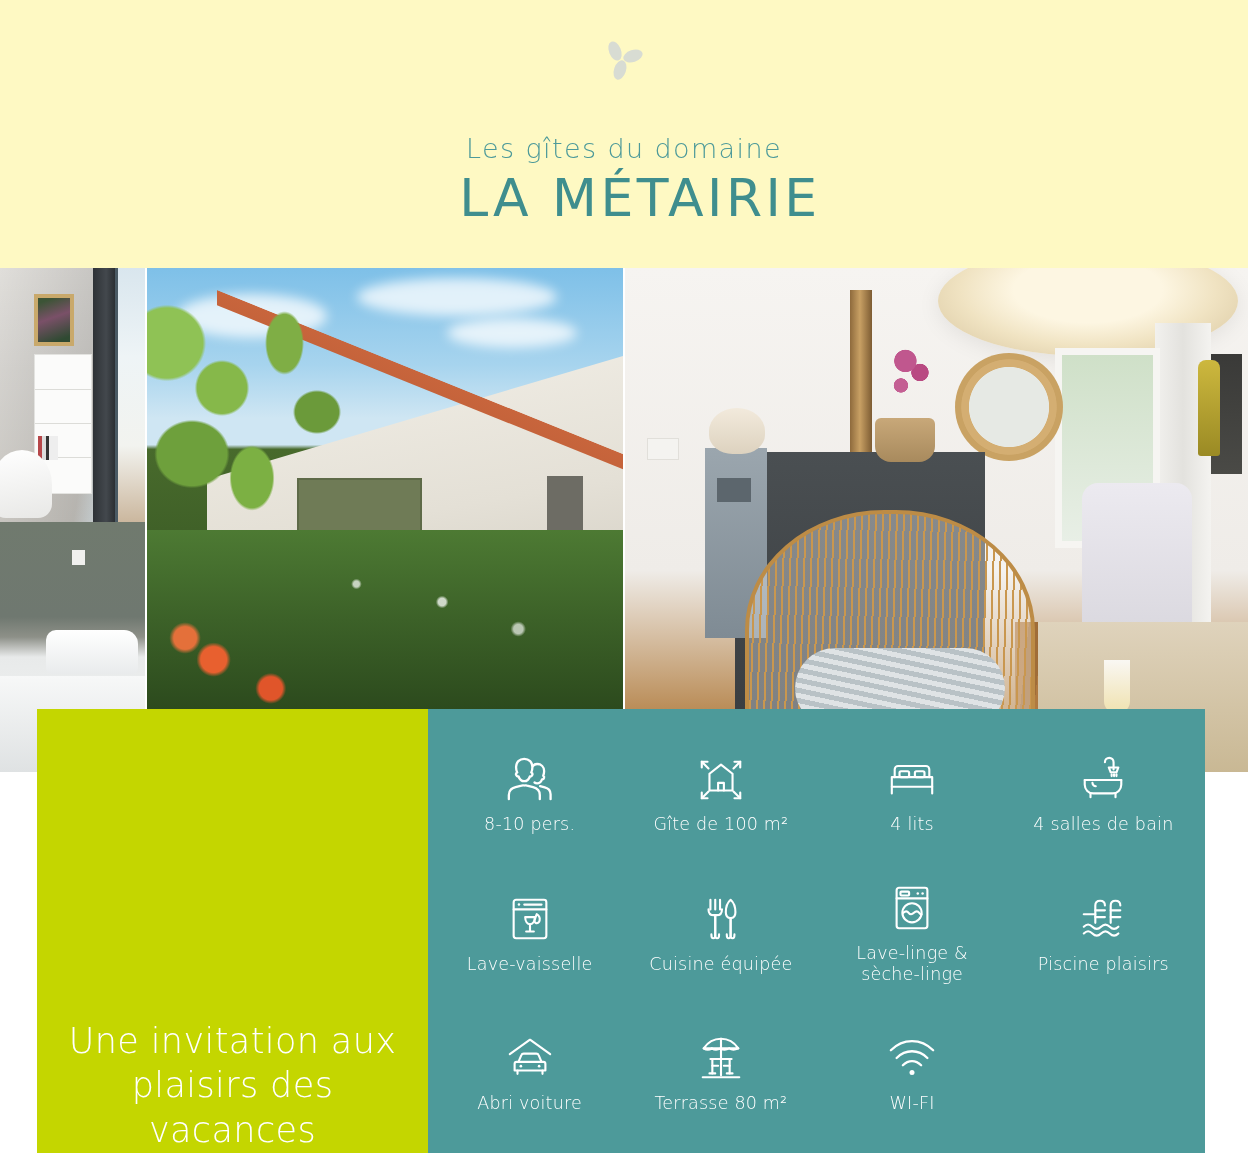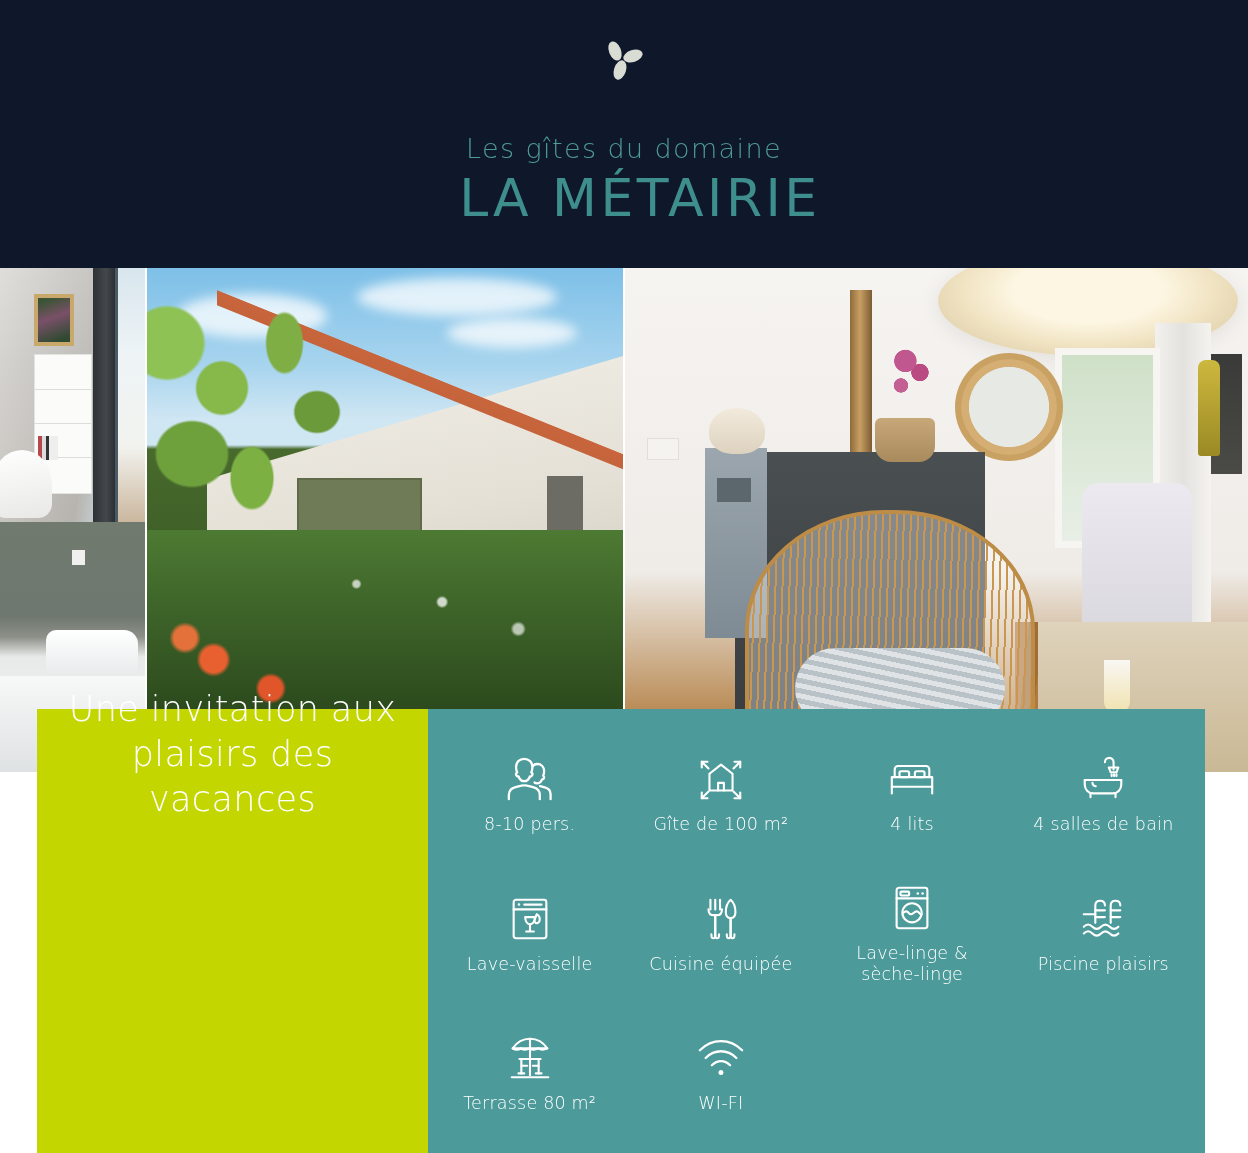--- a/index.html
+++ b/index.html
@@ -12,21 +12,21 @@
     overflow: hidden;
     position: relative;
   }
 
   
   .site-header {
     position: absolute;
     left: 0; top: 0;
     width: 1248px;
     height: 268px;
-    background: #0f172a;
+    background: #fef9c3;
     text-align: center;
   }
 
   .leaf-logo {
     position: absolute;
     left: 50%;
     top: 34px;
     transform: translateX(-50%);
     width: 60px;
     height: 60px;
@@ -335,21 +335,21 @@
 
   
   .green-panel {
     position: absolute;
     left: 37px;
     top: 709px;
     width: 391px;
     height: 444px;
     background: #c4d600;
     display: flex;
-    align-items: flex-start;
+    align-items: flex-end;
     justify-content: center;
   }
   .green-tagline {
     color: #ffffff;
     font-size: 35px;
     line-height: 1.28;
     font-weight: 300;
     text-align: center;
     letter-spacing: 0.4px;
     padding: 0 28px;
@@ -589,20 +589,33 @@
         <path d="M38 30V12c0-3 2-5 5-5s5 2 5 5"></path>
         <path d="M22 17h10M38 17h10M22 24h10M38 24h10"></path>
         <path d="M10 21h12"></path>
         <path d="M10 34c3-3 6-3 9 0s6 3 9 0 6-3 9 0 6 3 9 0"></path>
         <path d="M10 41c3-3 6-3 9 0s6 3 9 0 6-3 9 0 6 3 9 0"></path>
       </svg>
     </span>
     <span class="feature-label">Piscine plaisirs</span>
   </div>
 
+  <div class="feature">
+    <span class="feature-icon">
+      <svg viewBox="0 0 60 52" width="58" height="50" fill="none" stroke="#fff" stroke-width="2.2" stroke-linecap="round" stroke-linejoin="round">
+        <path d="M9 22L30 7l21 15"></path>
+        <path d="M18 30l3-7c.4-1 1.3-1.6 2.4-1.6h13.2c1.1 0 2 .6 2.4 1.6l3 7"></path>
+        <path d="M16 30h28c1.2 0 2 .9 2 2v7H14v-7c0-1.1.8-2 2-2z"></path>
+        <path d="M17 39v3.5M43 39v3.5"></path>
+        <circle cx="20.5" cy="34.5" r="1.4" fill="#fff" stroke="none"></circle>
+        <circle cx="39.5" cy="34.5" r="1.4" fill="#fff" stroke="none"></circle>
+      </svg>
+    </span>
+    <span class="feature-label">Abri voiture</span>
+  </div>
 
   <div class="feature">
     <span class="feature-icon">
       <svg viewBox="0 0 60 52" width="58" height="50" fill="none" stroke="#fff" stroke-width="2.2" stroke-linecap="round" stroke-linejoin="round">
         <path d="M12 16c4-6 11-10 18-10s14 4 18 10z"></path>
         <path d="M12 16c3 2 5.5 2 8.5 0M20.5 16c3 2 5.5 2 9 0M29.5 16c3 2 5.5 2 9 0M38.5 16c3 2 5.5 2 9.5 0"></path>
         <path d="M30 6V44"></path>
         <path d="M19 27h22"></path>
         <path d="M21 27v15M39 27v15"></path>
         <path d="M21 34h6M33 34h6"></path>

